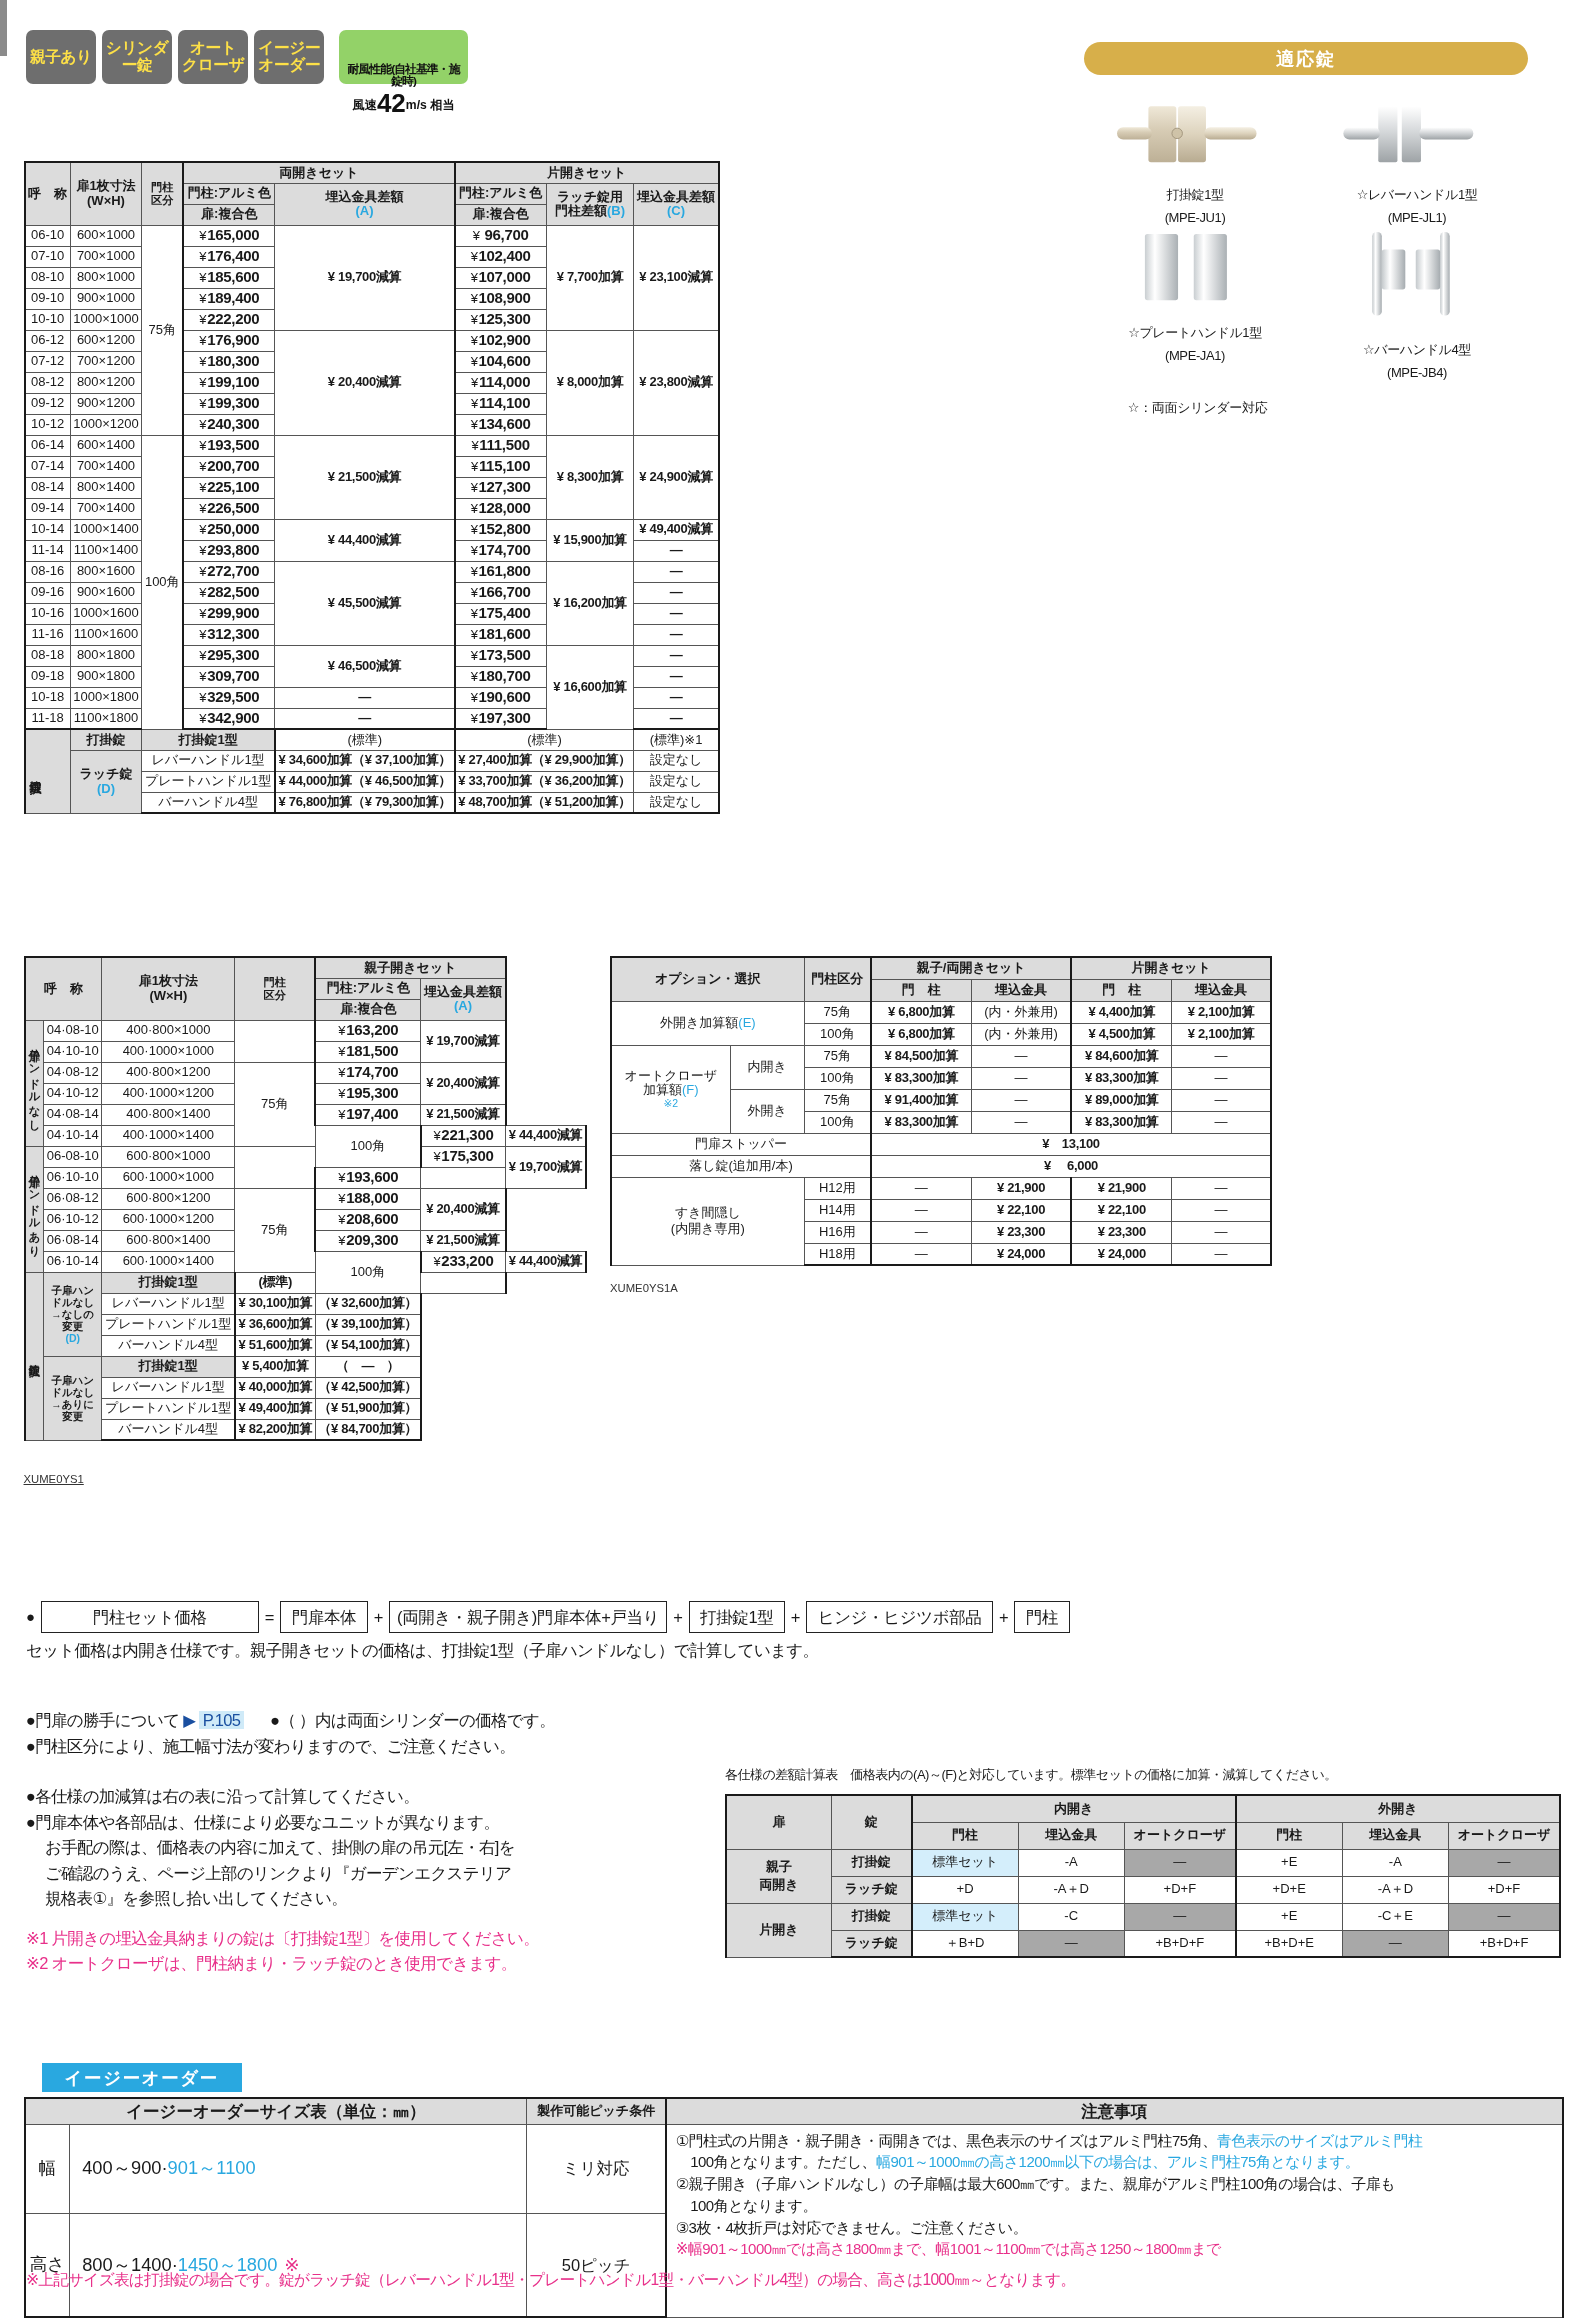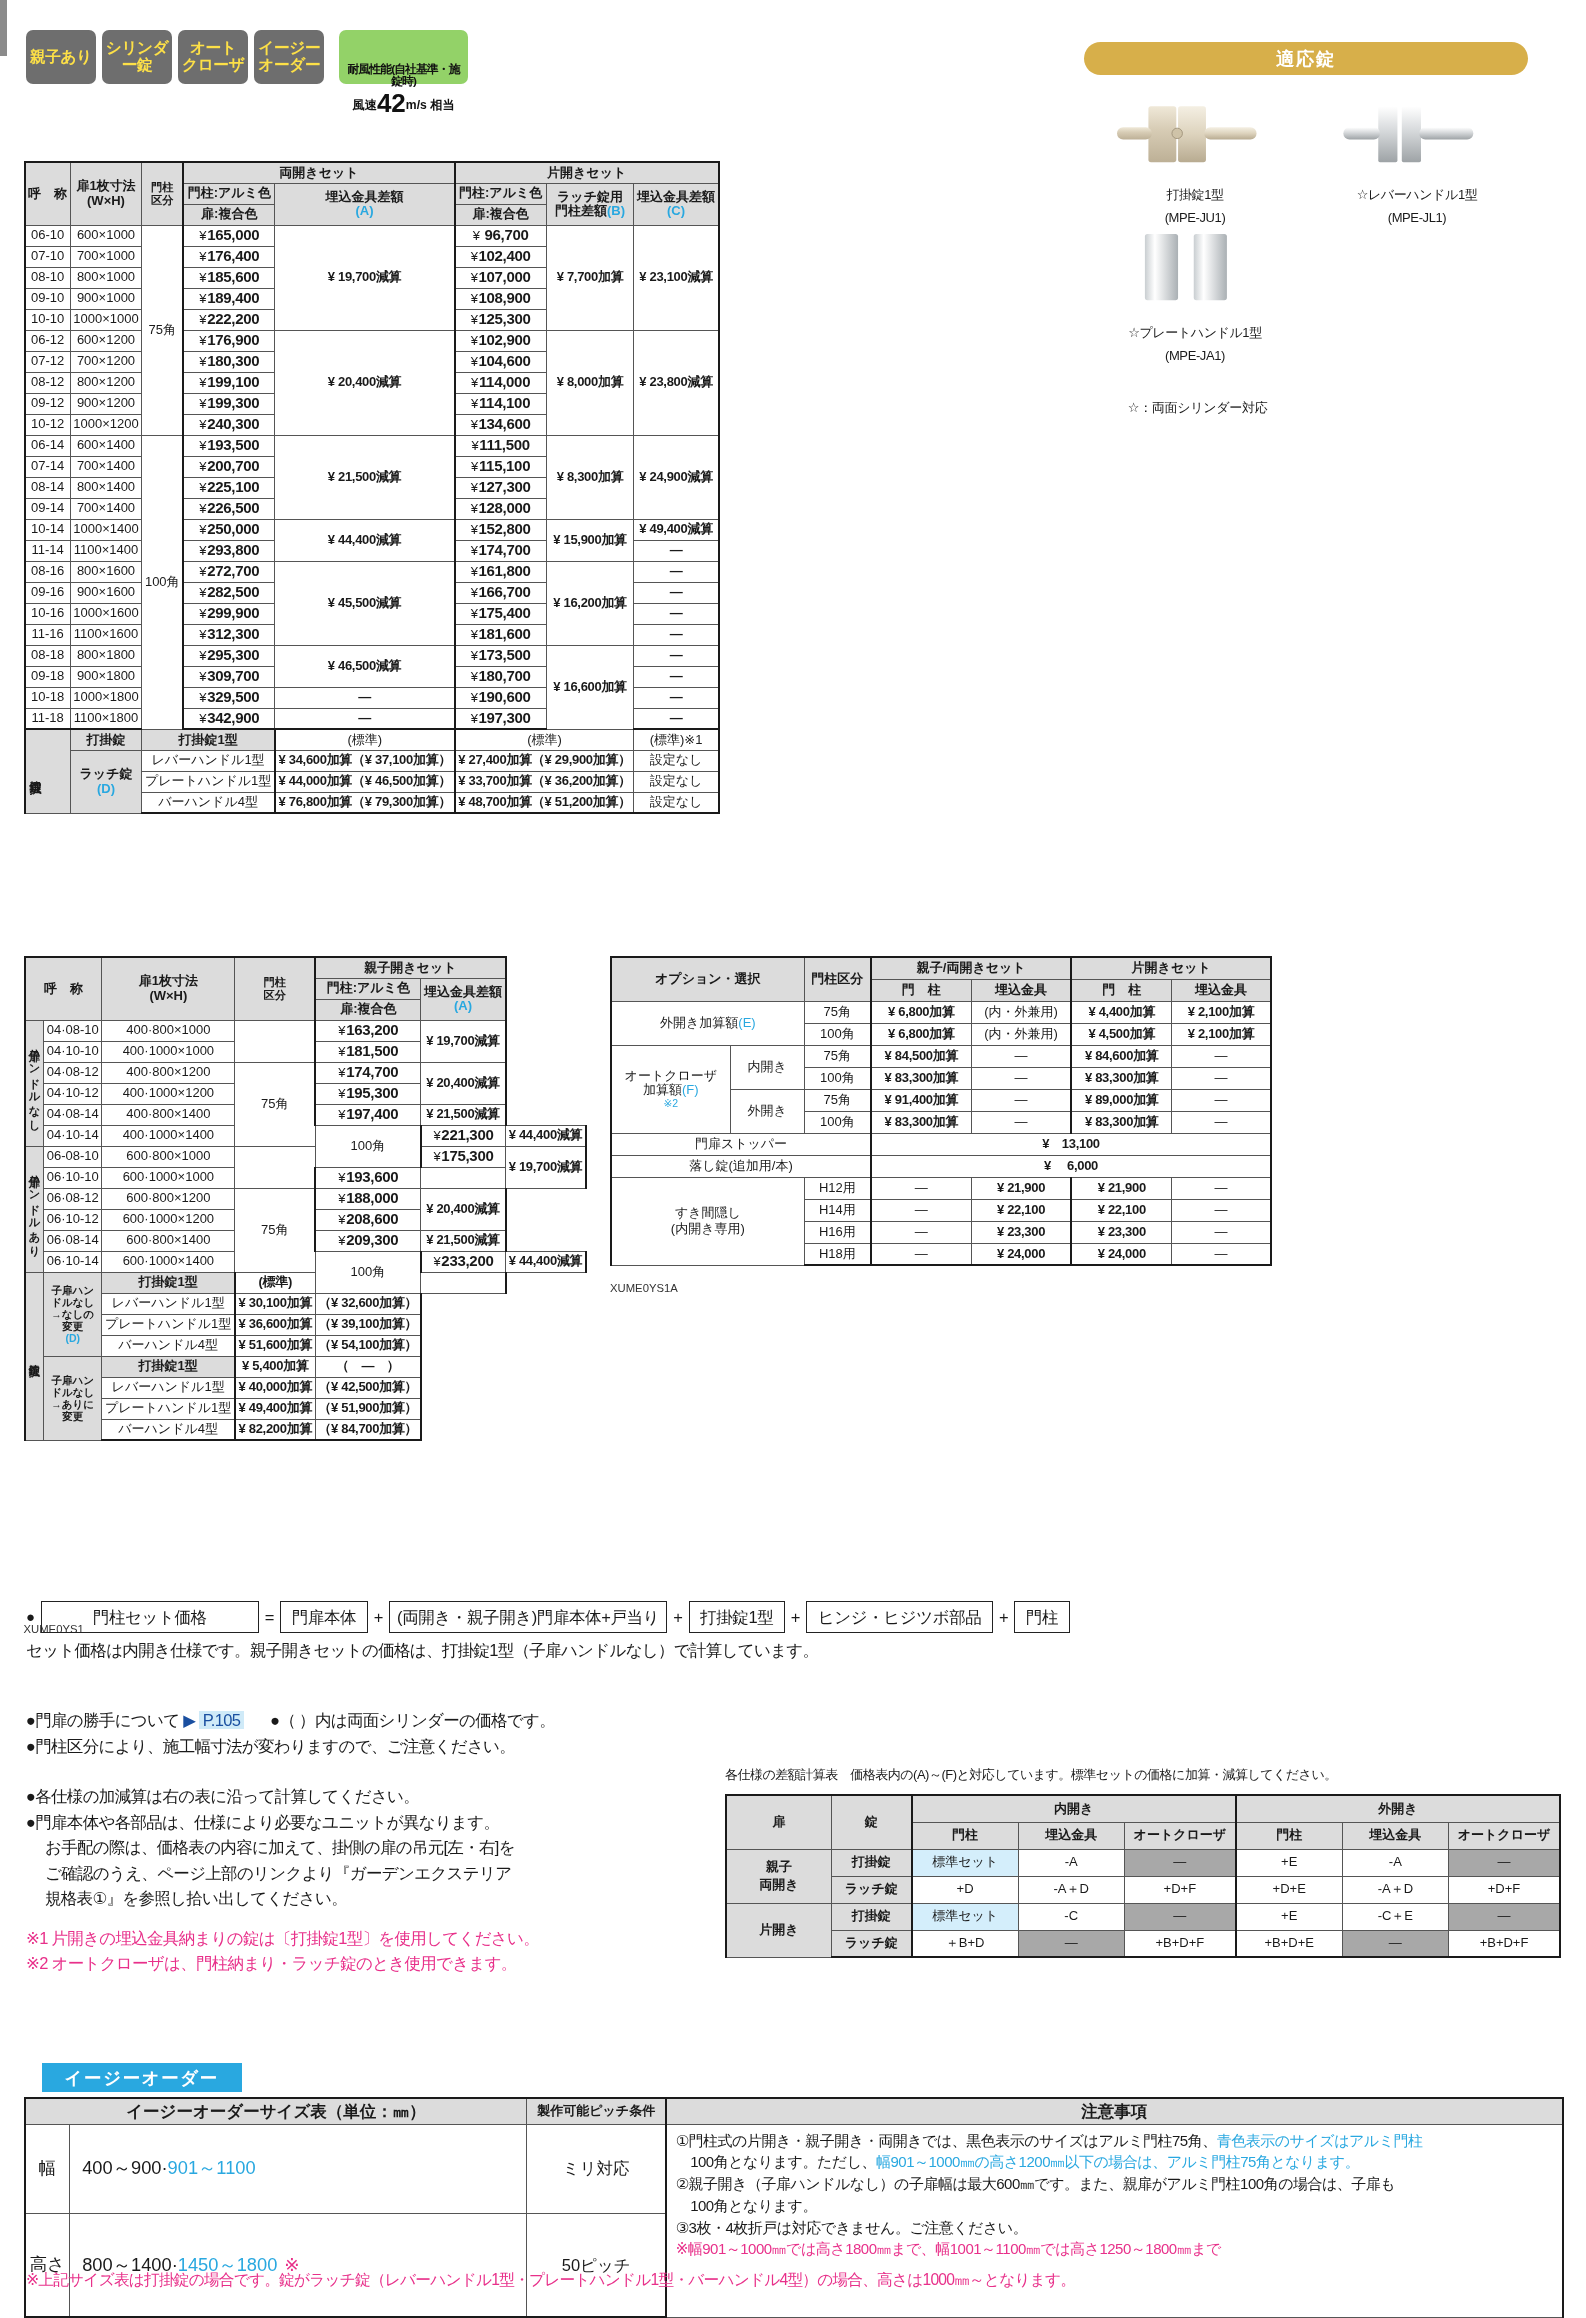--- a/index.html
+++ b/index.html
@@ -196,20 +196,37 @@
                 <stop offset="1" stop-color="#aab0b4"></stop>
               </linearGradient>
             </defs>
           <rect x="32" y="2" width="38" height="76" rx="3" fill="url(#p1)"></rect>
           <rect x="88" y="2" width="38" height="76" rx="3" fill="url(#p1)"></rect>
         </svg>
         <div class="cap">☆プレートハンドル1型</div>
         <div class="cap">(MPE-JA1)</div>
         <div class="locknote">☆：両面シリンダー対応</div>
       </div>
+      <div class="lockcell">
+        <svg width="157" height="101" viewBox="0 0 180 116">
+          <defs>
+              <linearGradient id="b1" x1="0" y1="0" x2="1" y2="0">
+            <stop offset="0" stop-color="#c4c9cc"></stop>
+                <stop offset="0.35" stop-color="#ffffff"></stop>
+                <stop offset="1" stop-color="#a6acb0"></stop>
+              </linearGradient>
+            </defs>
+          <rect x="38" y="0" width="11" height="96" rx="5" fill="url(#b1)"></rect>
+          <rect x="116" y="0" width="11" height="96" rx="5" fill="url(#b1)"></rect>
+          <rect x="49" y="20" width="27" height="46" rx="3" fill="url(#b1)"></rect>
+          <rect x="88" y="20" width="28" height="46" rx="3" fill="url(#b1)"></rect>
+        </svg>
+        <div class="cap">☆バーハンドル4型</div>
+        <div class="cap">(MPE-JB4)</div>
+      </div>
     </div>
   </div>
 
   <table id="t1">
     <thead>
       <tr>
         <th class="hdr nm thick-t thick-l" rowspan="3">呼　称</th>
         <th class="hdr dim thick-t" rowspan="3" style="white-space:pre-line">扉1枚寸法
 (W×H)</th>
         <th class="hdr ku thick-t" rowspan="3" style="white-space:pre-line;font-size:11.3px">門柱
@@ -695,21 +712,21 @@
         <tr>
           <td class=" thick-b">H18用</td>
           <td class="thick-l thick-b">—</td>
           <td class="addsm thick-b">¥ 24,000</td>
           <td class="thick-l addsm thick-b">¥ 24,000</td>
           <td class="thick-r thick-b">—</td>
         </tr>
       </tbody>
   </table>
 
-  <div class="code-label" style="left:23.5px; top:1623px;">XUME0YS1</div>
+  <div class="code-label" style="left:23.5px; top:1473px;text-decoration:underline;">XUME0YS1</div>
   <div class="code-label" style="left:610px; top:1282px;">XUME0YS1A</div>
 
   <div class="midtext">
     <div class="formula">
       <span class="bullet">●</span>
       <span class="fbox" style="width:218px;text-align:center">門柱セット価格</span>
       <span>=</span>
       <span class="fbox">門扉本体</span>
       <span>+</span>
       <span class="fbox wide">(両開き・親子開き)門扉本体+戸当り</span>

